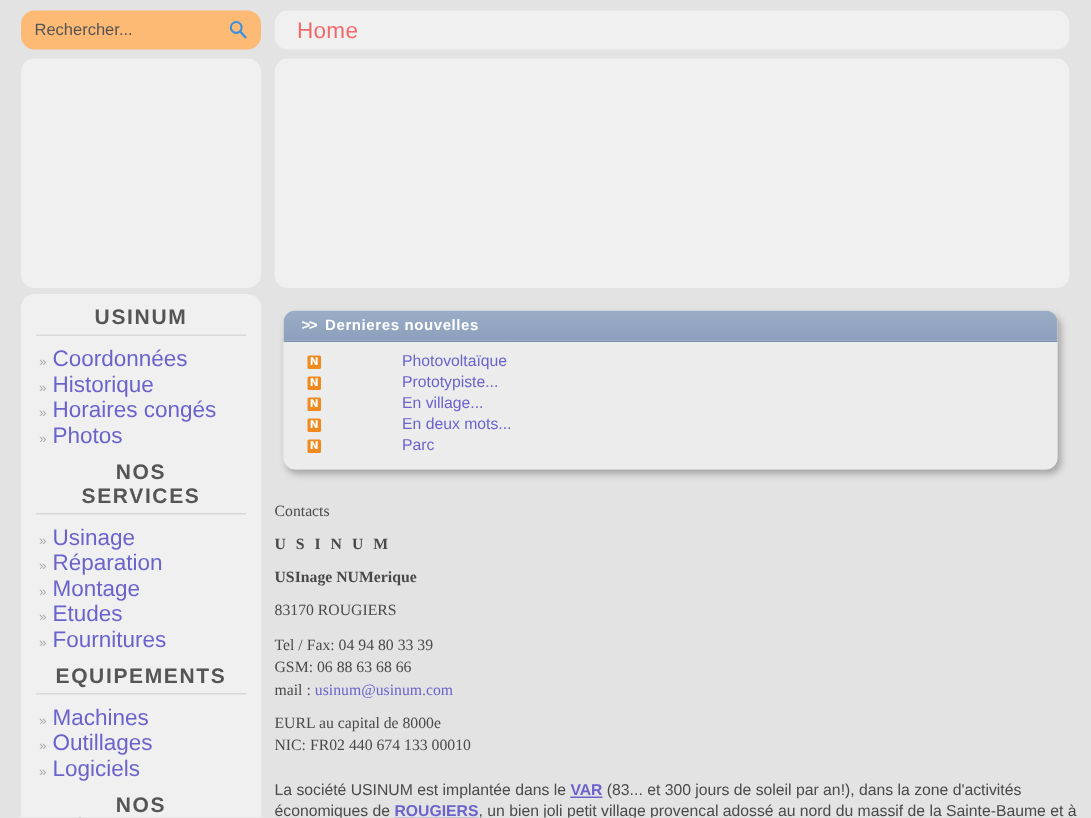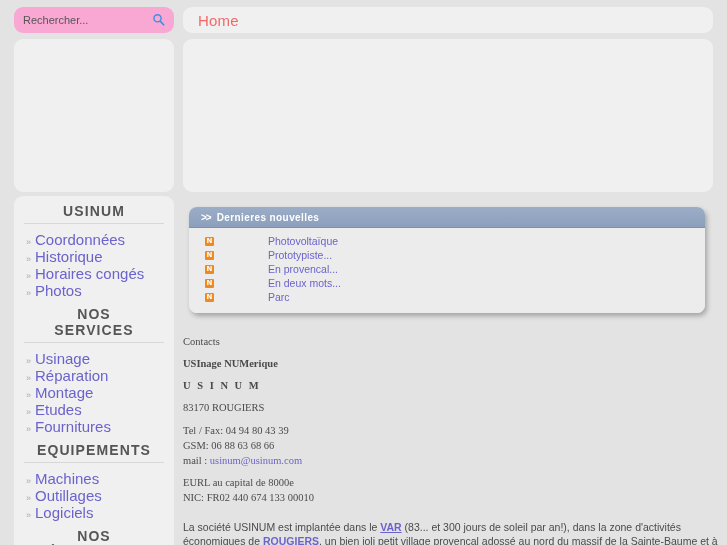--- a/index.html
+++ b/index.html
@@ -19,21 +19,21 @@
   
   .top-row {
     position: absolute;
     left: 14px; top: 7px;
     width: 699px; height: 26px;
     display: flex;
     gap: 9px;
   }
   .search-panel {
     width: 160px; height: 26px;
-    background: #f9a8d4;
+    background: #fdba74;
     border-radius: 9px;
     display: flex;
     align-items: center;
     padding: 0 9px;
     position: relative;
   }
   .search-input {
     border: 0;
     outline: none;
     background: transparent;
@@ -342,40 +342,40 @@
             <li class="news-item">
               <span class="news-badge">N</span>
               <a class="news-link" href="#">Photovoltaïque</a>
             </li>
             <li class="news-item">
               <span class="news-badge">N</span>
               <a class="news-link" href="#">Prototypiste...</a>
             </li>
             <li class="news-item">
               <span class="news-badge">N</span>
-              <a class="news-link" href="#">En provencal...</a>
+              <a class="news-link" href="#">En village...</a>
             </li>
             <li class="news-item">
               <span class="news-badge">N</span>
               <a class="news-link" href="#">En deux mots...</a>
             </li>
             <li class="news-item">
               <span class="news-badge">N</span>
               <a class="news-link" href="#">Parc</a>
             </li>
           </ul>
         </div>
       </div>
 
       <div class="contacts">
         <p class="c-line">Contacts</p>
+        <p class="c-line c-strong">U S I N U M</p>
         <p class="c-line c-bold">USInage NUMerique</p>
-        <p class="c-line c-strong">U S I N U M</p>
         <p class="c-line">83170 ROUGIERS</p>
-        <p class="c-line tight">Tel / Fax: 04 94 80 43 39</p>
+        <p class="c-line tight">Tel / Fax: 04 94 80 33 39</p>
         <p class="c-line tight">GSM: 06 88 63 68 66</p>
         <p class="c-line"><span>mail : </span><a class="c-link" href="#">usinum@usinum.com</a></p>
         <p class="c-line tight">EURL au capital de 8000e</p>
         <p class="c-line">NIC: FR02 440 674 133 00010</p>
       </div>
 
       <div class="para"><span>La société USINUM est implantée dans le </span><a class="c-link-u" href="#">VAR</a><span> (83... et 300 jours de soleil par an!), dans la zone d'activités économiques de </span><a class="c-link-u" href="#">ROUGIERS</a><span>, un bien joli petit village provencal adossé au nord du massif de la Sainte-Baume et à distances</span></div>
 
     </div>
   </div>

